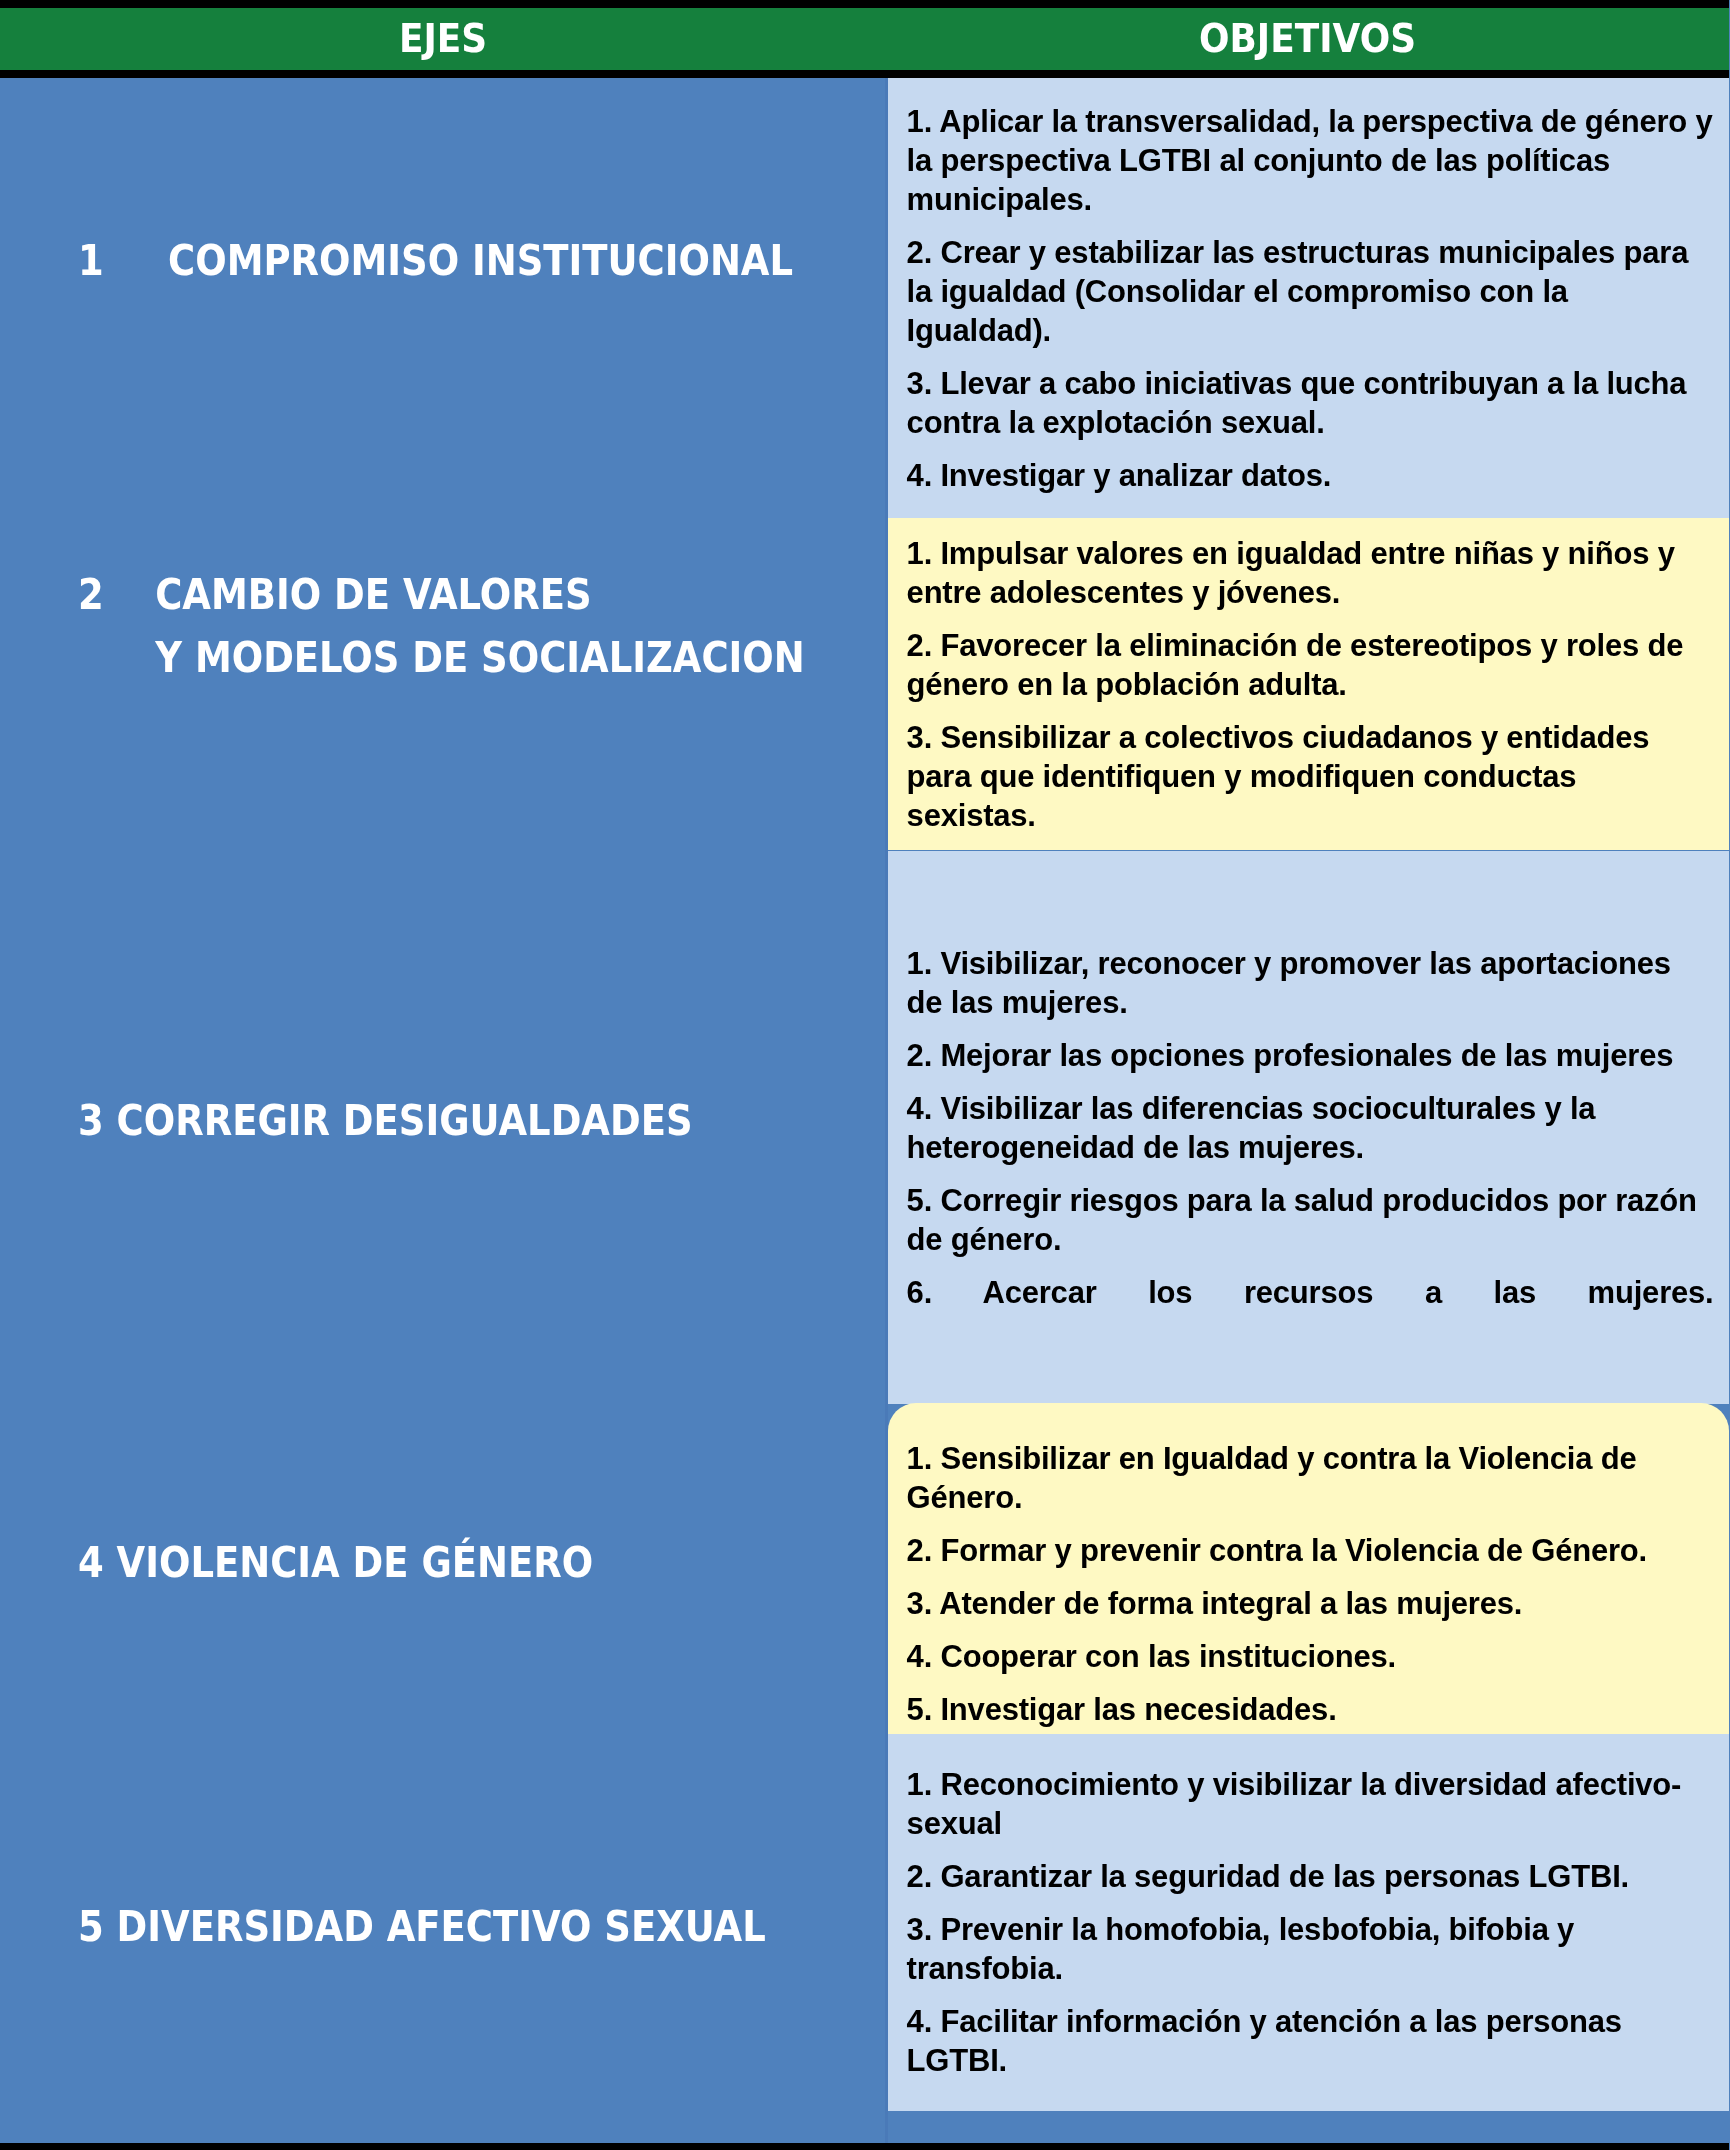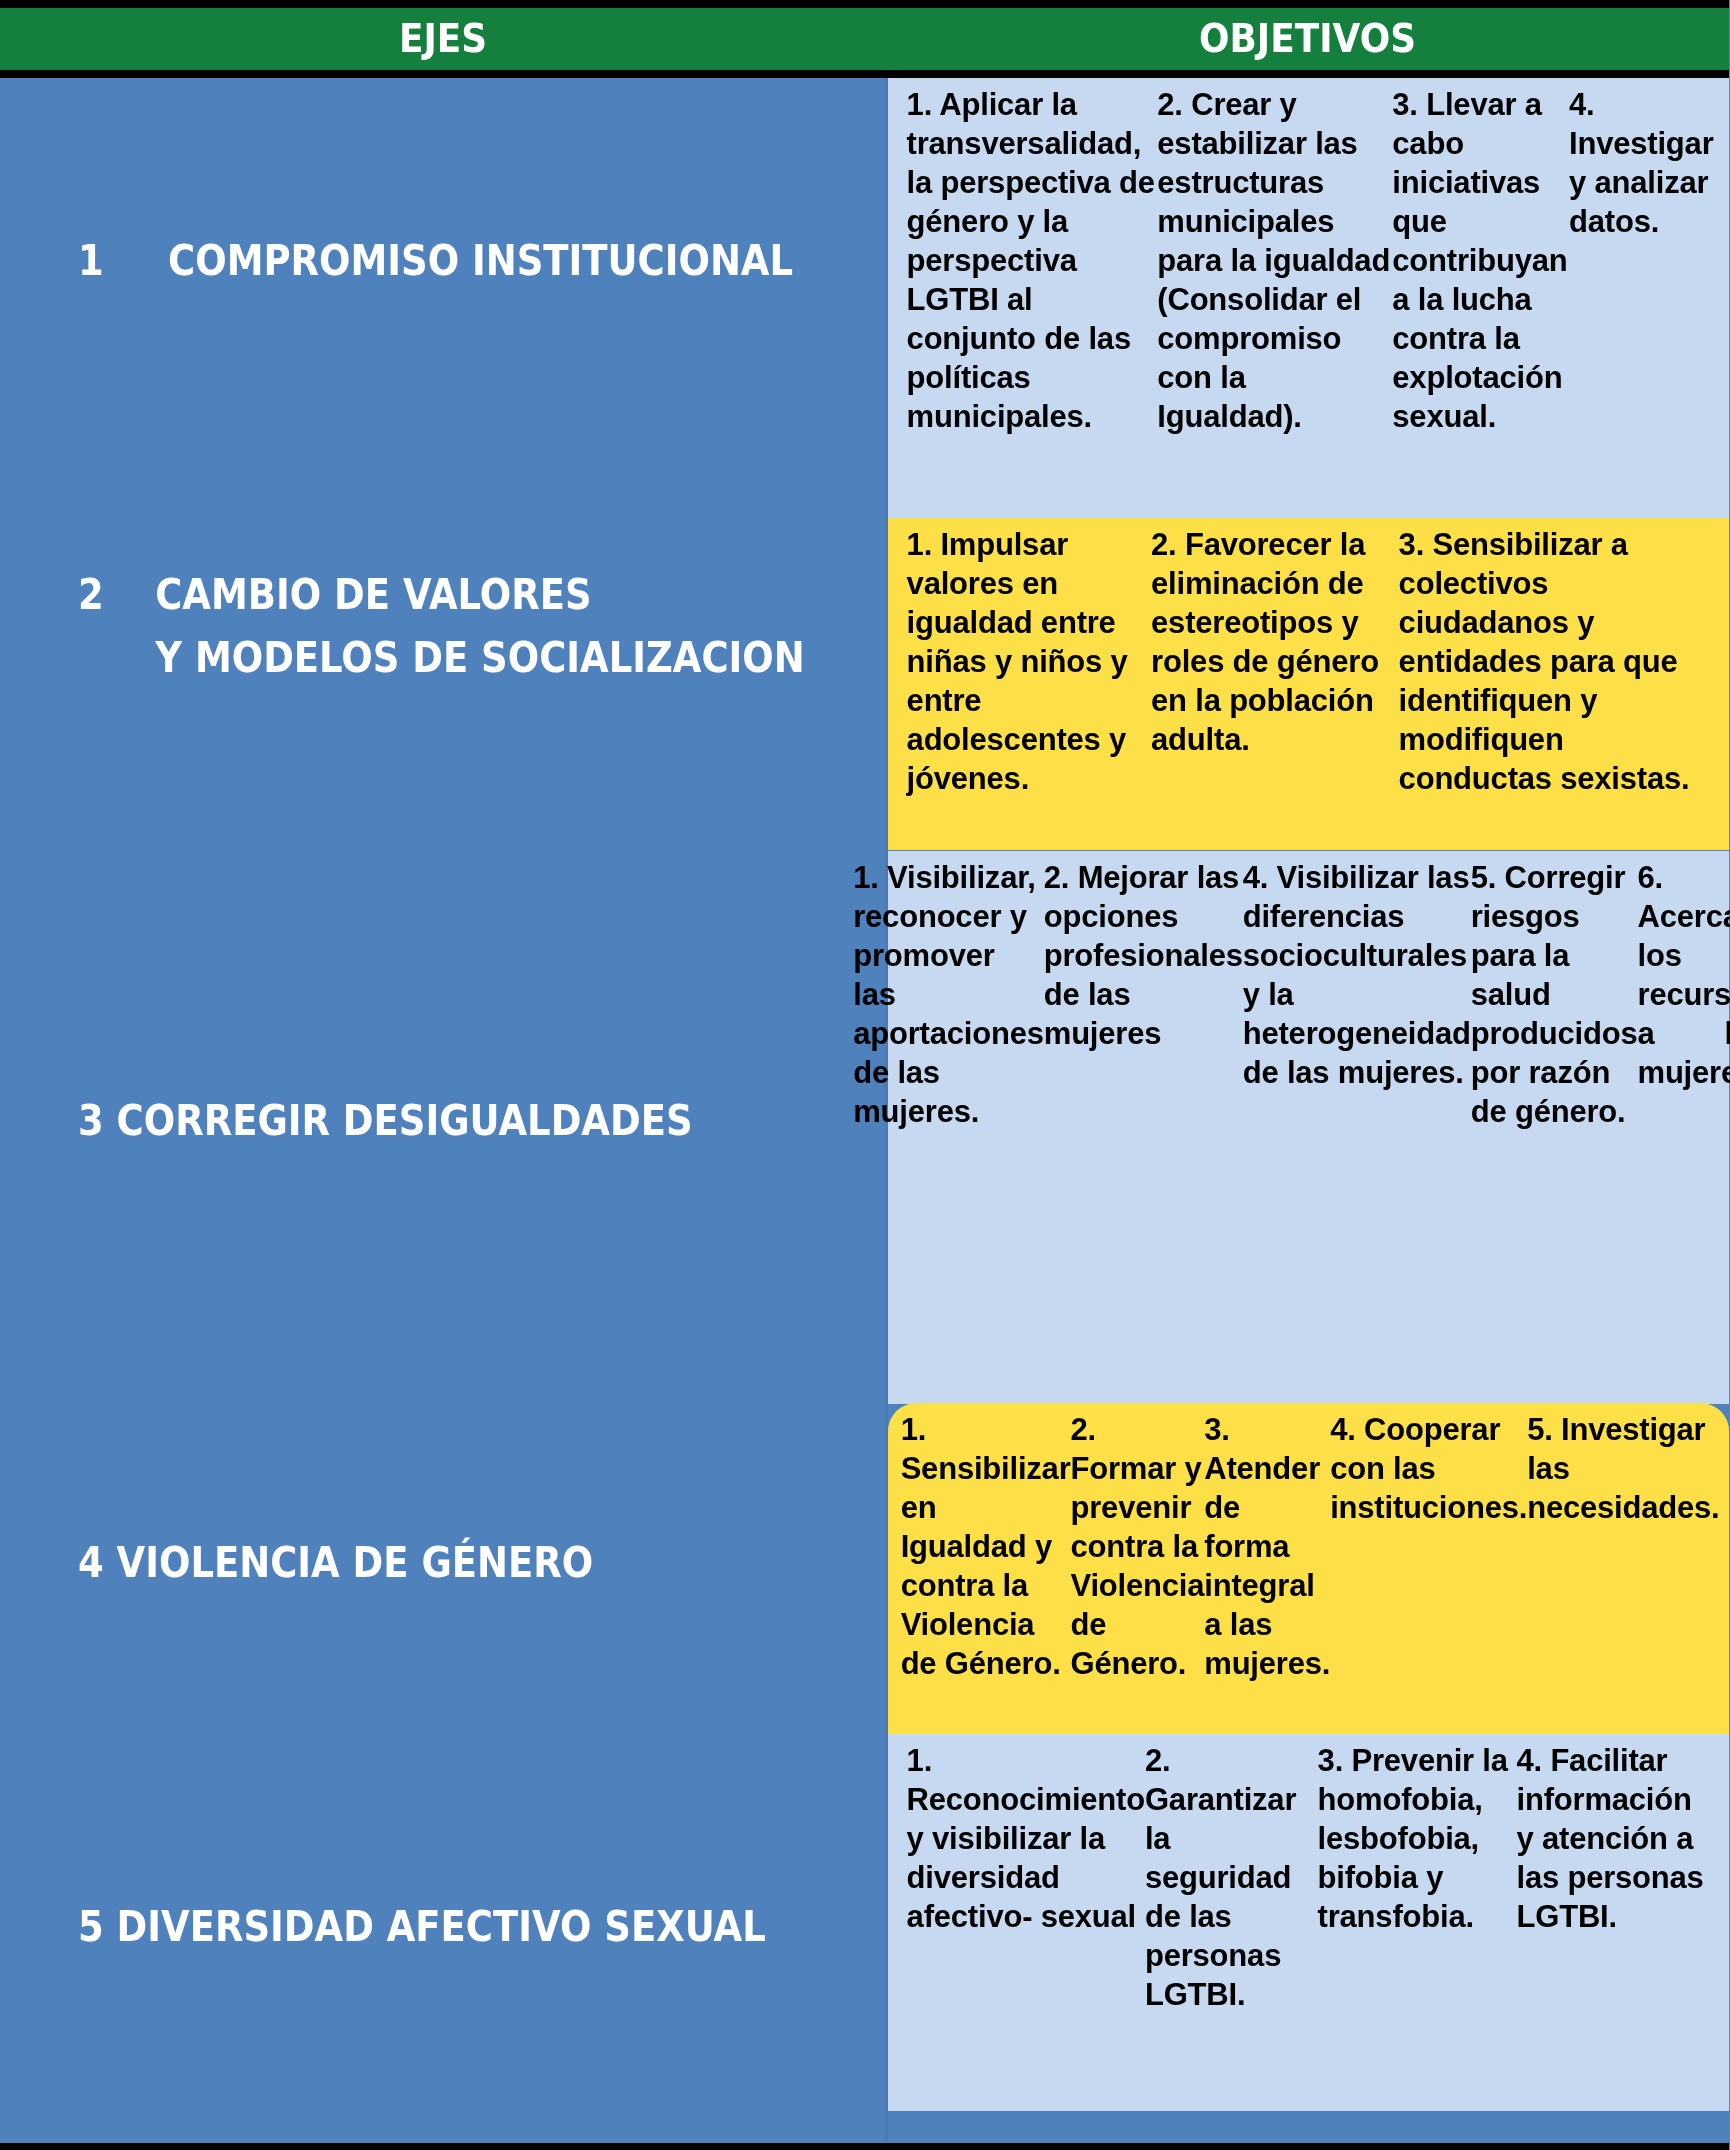--- a/index.html
+++ b/index.html
@@ -40,24 +40,24 @@
     .eje-label {
       position: absolute; left: 78px; color: #ffffff; font-weight: bold;
       font-size: 43px; white-space: pre;
       font-family: "DejaVu Sans", sans-serif;
       transform: scaleX(0.86); transform-origin: left center;
       line-height: 62px;
     }
     .section {
       position: absolute; left: 888px; width: 841px;
       box-sizing: border-box; padding: 0 15.5px 0 18.6px;
-      display: flex; flex-direction: row; justify-content: center;
+      display: flex; flex-direction: column; justify-content: center;
     }
     .section.blue { background: #c6d9f0; }
-    .section.beige { background: #fde047; }
+    .section.beige { background: #fef9c3; }
     .objective {
       font-weight: bold; color: #000000; font-size: 31px; line-height: 39px;
       margin: 7px 0;
       font-family: "Liberation Sans", sans-serif;
       letter-spacing: -0.2px;
     }
     .objective.justified { text-align: justify; text-align-last: justify; }
   </style>
 </head>
 <body>

